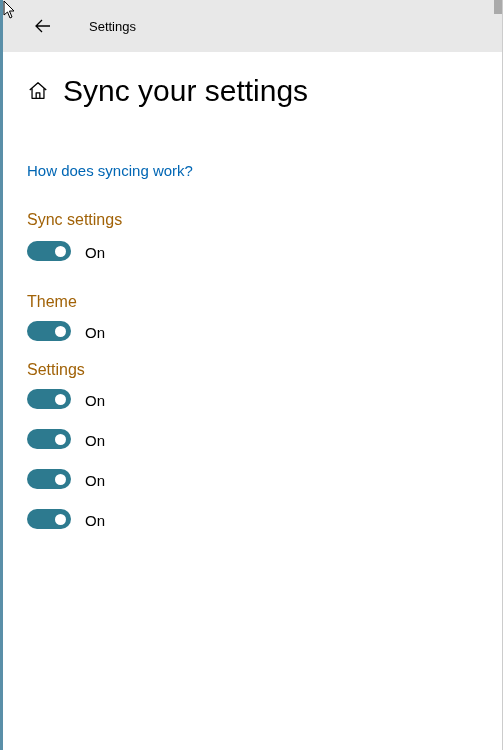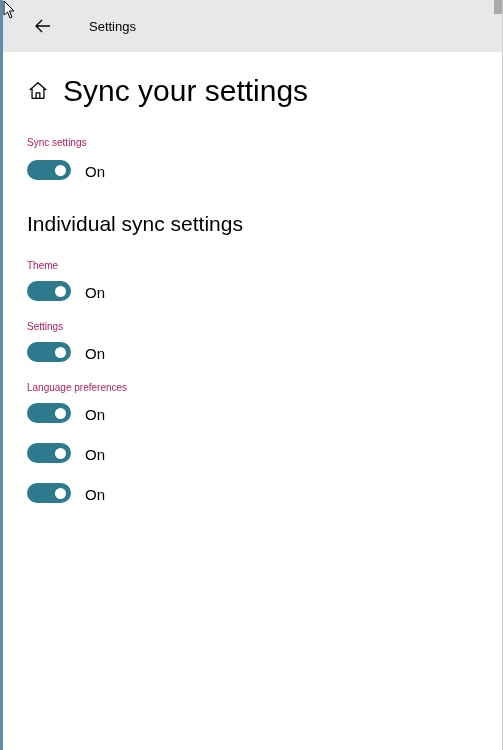--- a/index.html
+++ b/index.html
@@ -47,21 +47,21 @@
       margin-left: 30px;
       font-weight: 400;
     }
     .content {
       padding: 22px 24px 0 24px;
     }
     .page-title-row {
       display: flex;
       align-items: center;
       gap: 14px;
-      margin-bottom: 29px;
+      margin-bottom: 54px;
     }
     .home-icon {
       width: 22px;
       height: 22px;
       flex-shrink: 0;
     }
     .page-title {
       font-size: 30px;
       font-weight: 400;
       color: #000;
@@ -73,22 +73,22 @@
       line-height: 1.35;
     }
     .link {
       color: #0066b4;
       font-size: 15px;
       cursor: pointer;
       display: inline-block;
       margin-bottom: 32px;
     }
     .section-label {
-      font-size: 10px;
-      color: #be185d;
+      font-size: 16px;
+      color: #a16207;
       margin-bottom: 12px;
     }
     .toggle-row {
       display: flex;
       align-items: flex-end;
       gap: 14px;
       margin-bottom: 32px;
     }
     .toggle {
       width: 44px;
@@ -155,30 +155,30 @@
 
 <div class="content">
   <div class="page-title-row">
     <svg class="home-icon" viewBox="0 0 24 24">
       <path d="M3 11 L12 3 L21 11 M5.5 9 L5.5 20 L18.5 20 L18.5 9 M10 20 L10 14 L14 14 L14 20" stroke="#000" stroke-width="1.4" fill="none" stroke-linejoin="round"></path>
     </svg>
     <h1 class="page-title">Sync your settings</h1>
   </div>
 
 
+  <a class="link">How does syncing work?</a>
 
   <div class="section-label">Sync settings</div>
   <div class="toggle-row">
     <div class="toggle">
       <div class="toggle-knob"></div>
     </div>
     <span class="toggle-state">On</span>
   </div>
 
-  <h2 class="subsection-title">Individual sync settings</h2>
 
   <div class="setting-group">
     <div class="section-label">Theme</div>
     <div class="toggle-row">
       <div class="toggle">
           <div class="toggle-knob"></div>
         </div>
       <span class="toggle-state">On</span>
     </div>
   </div>
@@ -187,21 +187,20 @@
     <div class="section-label">Settings</div>
     <div class="toggle-row">
       <div class="toggle">
           <div class="toggle-knob"></div>
         </div>
       <span class="toggle-state">On</span>
     </div>
   </div>
 
   <div class="setting-group">
-    <div class="section-label">Language preferences</div>
     <div class="toggle-row">
       <div class="toggle">
           <div class="toggle-knob"></div>
         </div>
       <span class="toggle-state">On</span>
     </div>
   </div>
 
   <div class="setting-group">
     <div class="toggle-row">

